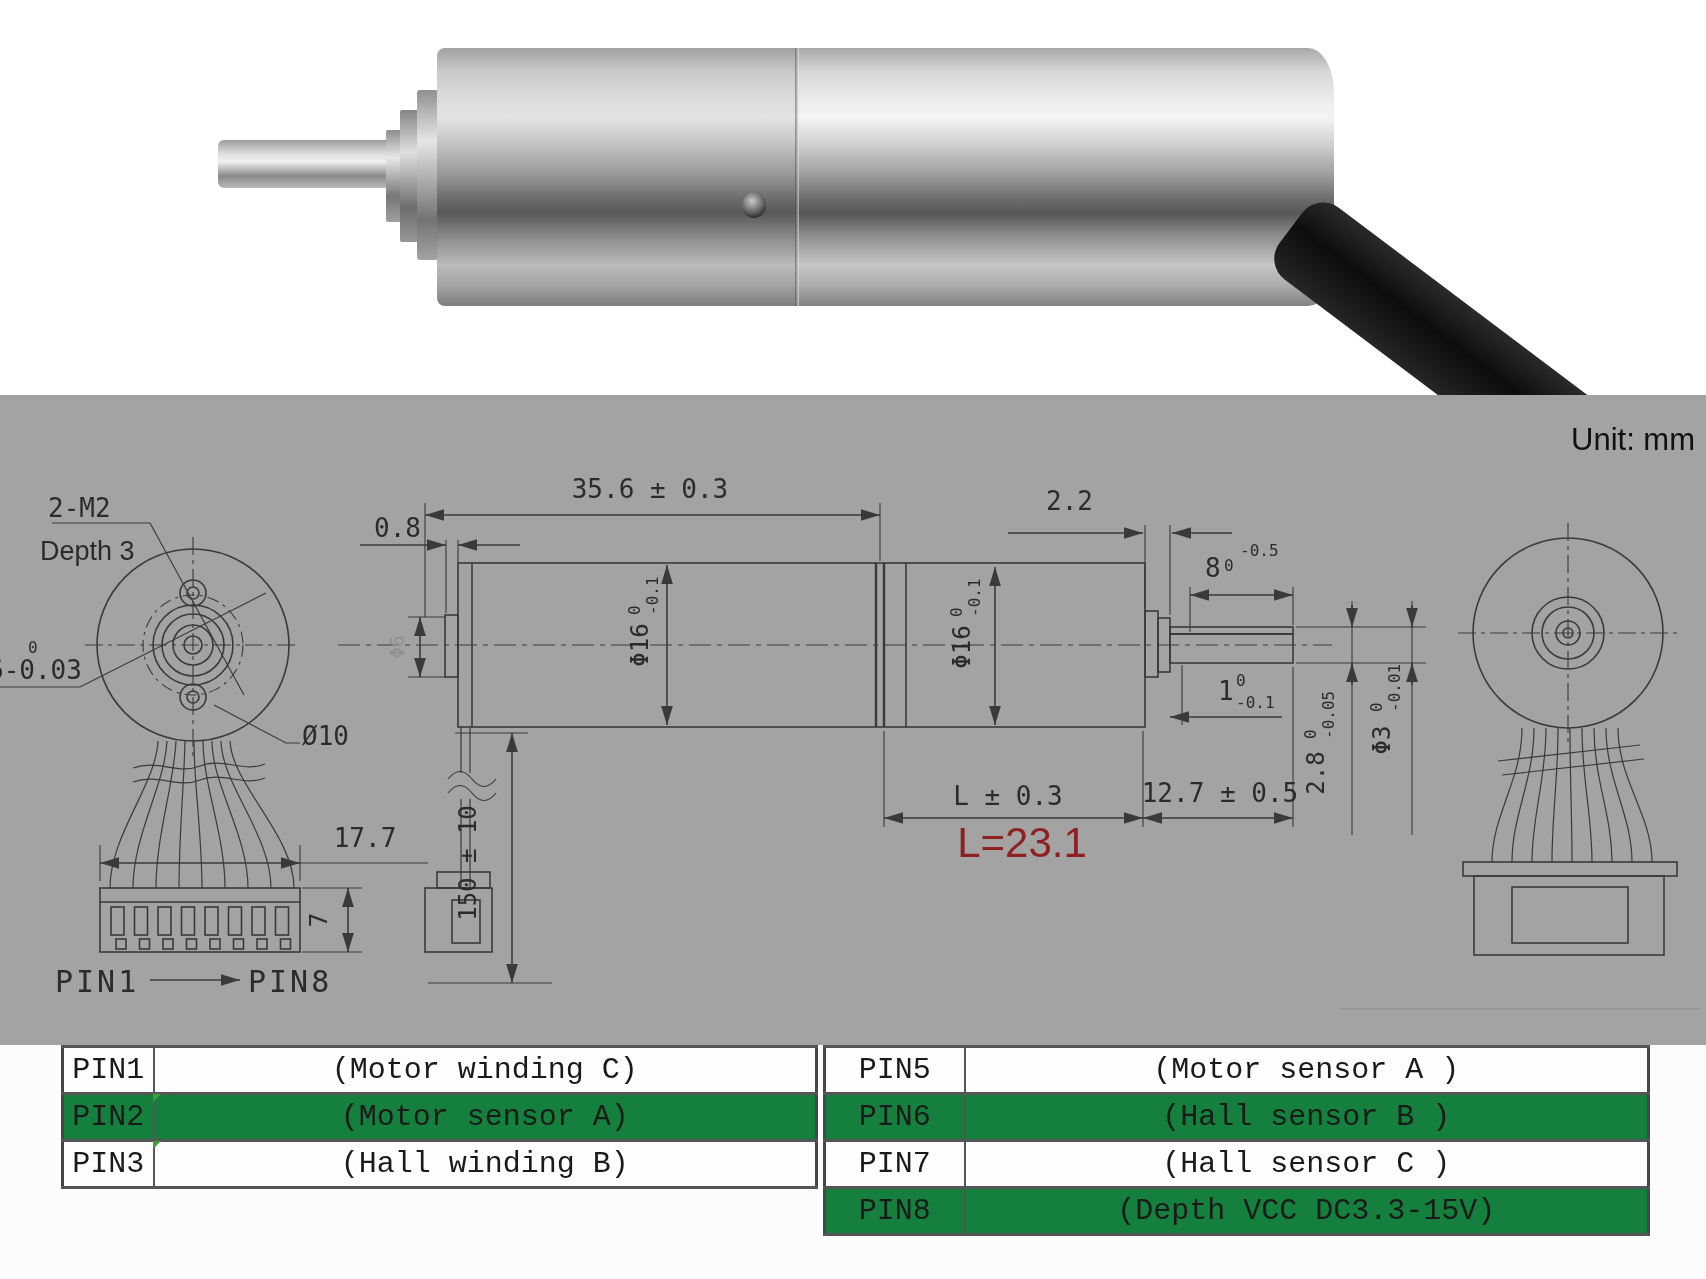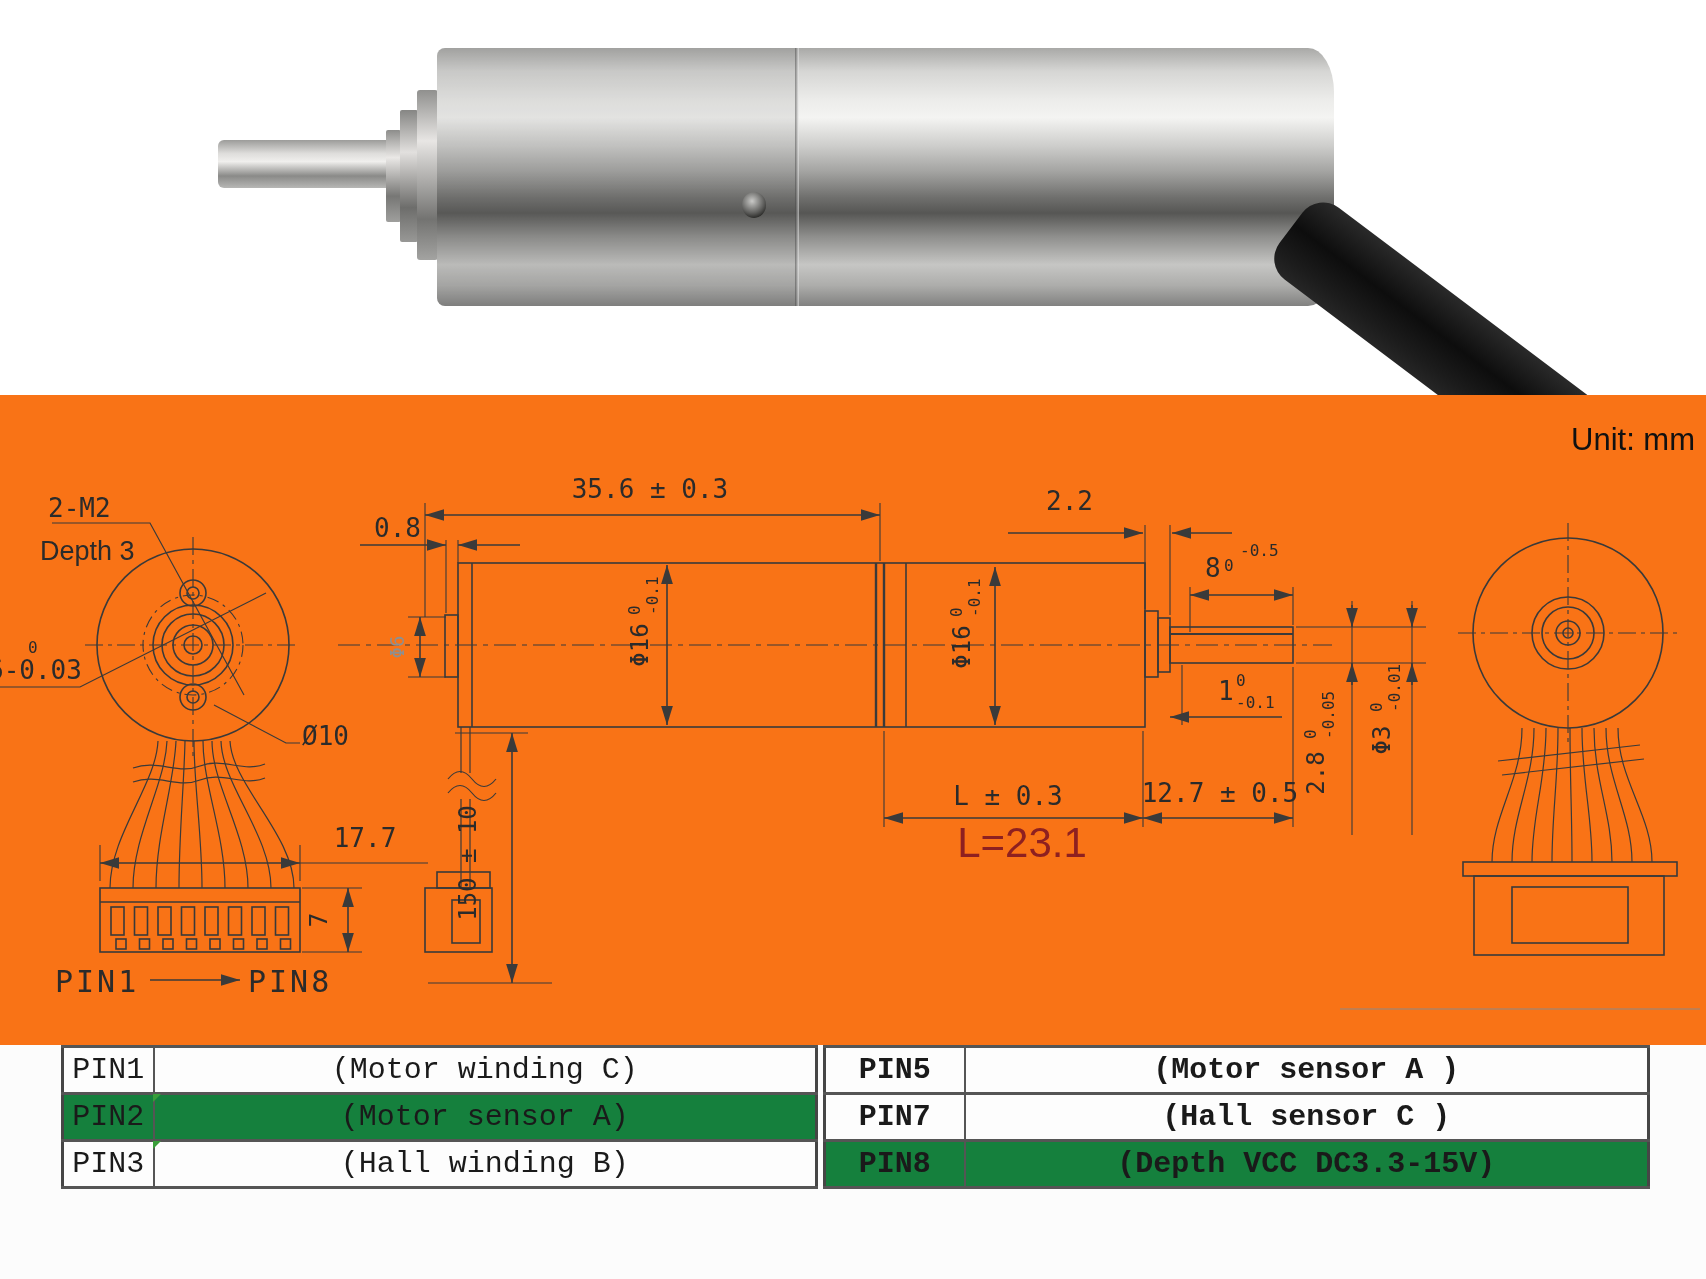--- a/index.html
+++ b/index.html
@@ -23,41 +23,41 @@
   .mbody-left-tone{position:absolute;left:437px;top:48px;width:360px;height:258px;
          border-radius:8px 0 0 8px;background:rgba(110,110,108,.12);}
   .seam{position:absolute;left:795px;top:48px;width:4px;height:258px;
         background:linear-gradient(90deg,rgba(45,45,45,.45),rgba(250,250,250,.55));}
   .screw-dot{position:absolute;left:742px;top:192px;width:24px;height:26px;border-radius:50%;
         background:radial-gradient(circle at 42% 35%,#c9c9c7,#5d5d5b 55%,#2f2f2d 76%,#7c7c7a 92%);}
   .cable{position:absolute;left:1318px;top:192px;width:520px;height:90px;border-radius:26px 0 0 26px;
         background:linear-gradient(180deg,#2a2a2a,#0d0d0d 45%,#1c1c1c 80%,#262626);
         transform:rotate(37deg);transform-origin:left top;}
   
-  #drawing{position:absolute;left:0;top:395px;width:1706px;height:650px;background:#f97316;}
+  #drawing{position:absolute;left:0;top:395px;width:1706px;height:650px;background:#a3a3a3;}
   svg text{fill:#2b2b2b;}
   .dimtxt{font-family:"DejaVu Sans Mono",monospace;font-size:26px;}
   .dimtxt-sm{font-family:"DejaVu Sans Mono",monospace;font-size:16px;}
   .dimtxt-rot{font-family:"DejaVu Sans Mono",monospace;font-size:24px;}
   .labeltxt{font-family:"Liberation Sans",sans-serif;font-size:27px;}
   .unittxt{font-family:"Liberation Sans",sans-serif;font-size:31px;fill:#111;}
   .pintxt{font-family:"DejaVu Sans Mono",monospace;font-size:30px;letter-spacing:3px;}
   .redtxt{font-family:"Liberation Sans",sans-serif;font-size:42px;fill:#8e2020;}
   .fainttxt{font-family:"DejaVu Sans Mono",monospace;font-size:19px;fill:#8f8f8f;}
   
   #tablewrap{position:absolute;left:0;top:1045px;width:1706px;height:234px;background:#fcfcfc;}
   .pin-table{position:absolute;border-collapse:collapse;table-layout:fixed;
              font-family:"Liberation Mono",monospace;font-size:30px;color:#1a1a1a;}
   .pin-table td{border:2.5px solid #555;border-top-width:3px;border-bottom-width:3px;
                 height:42px;text-align:center;white-space:nowrap;overflow:hidden;}
   .pin-table{border:3px solid #464646;}
   .pin-table tr.shaded td{background:#15803d;}
   .pin-table tr.plain td{background:#fdfdfd;}
   #table-left{left:61px;top:0;width:757px;}
-  #table-right{left:823px;top:0;width:827px;font-weight:bold;}
+  #table-right{left:823px;top:0;width:827px;}
   .cell-marker{position:absolute;width:0;height:0;border-left:8px solid #3a9e3a;border-bottom:8px solid transparent;}
 </style>
 </head>
 <body>
 
 <div id="page">
 
   <div id="photo">
     <div class="shaft"></div>
     <div class="ring1"></div>
@@ -326,20 +326,24 @@
     <table class="pin-table" id="table-right">
       <colgroup>
           <col style="width:140px">
           <col>
         </colgroup>
       <tbody>
           <tr class="plain">
         <td>PIN5</td>
         <td>(Motor sensor A )</td>
           </tr>
+      <tr class="shaded">
+        <td>PIN6</td>
+        <td>(Hall sensor B )</td>
+          </tr>
       <tr class="plain">
         <td>PIN7</td>
         <td>(Hall sensor C )</td>
           </tr>
       <tr class="shaded">
         <td>PIN8</td>
         <td>(Depth VCC DC3.3-15V)</td>
           </tr>
     </tbody>
       </table>

